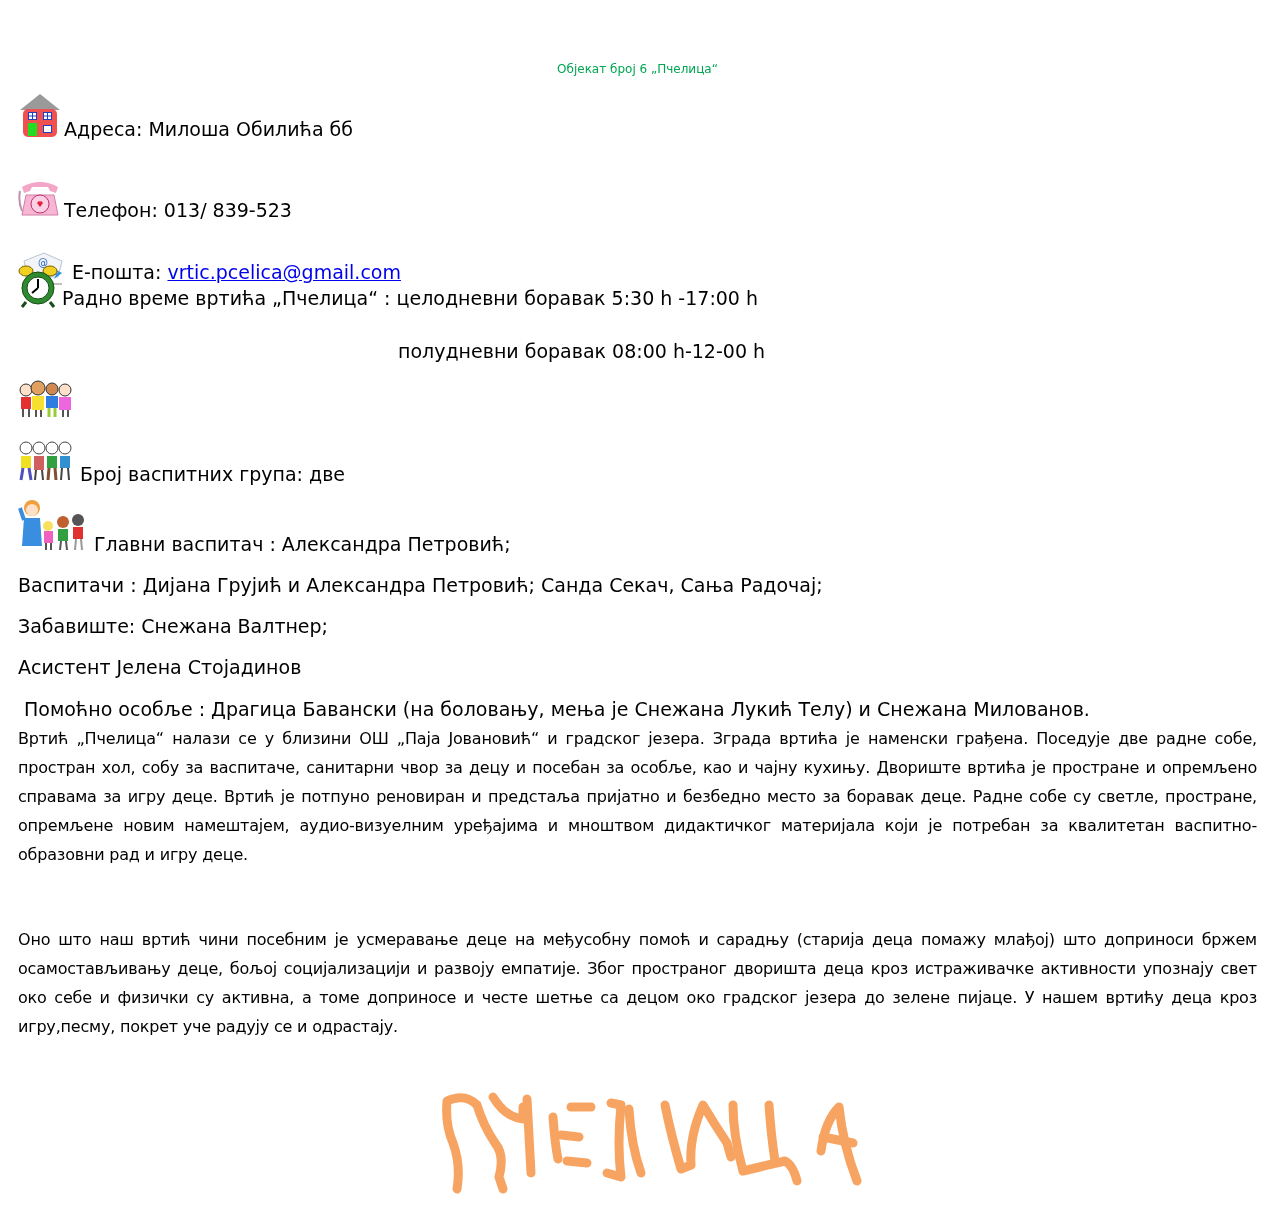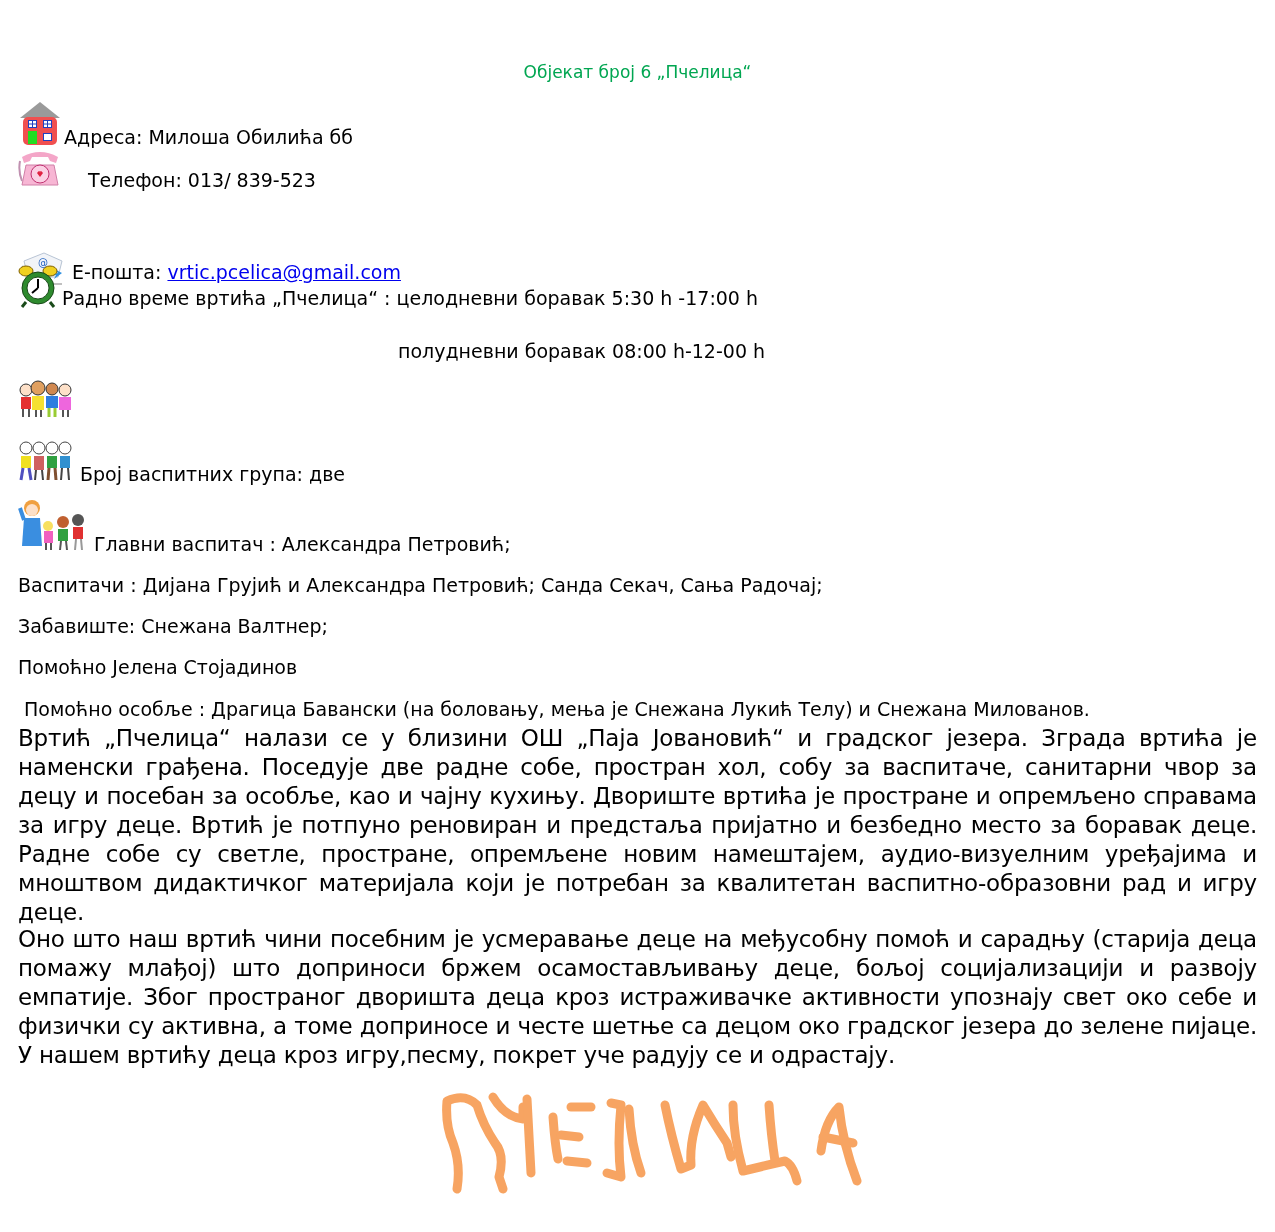--- a/index.html
+++ b/index.html
@@ -2,59 +2,59 @@
 <html><head>
   <meta charset="utf-8">
   <style>
     html, body { margin: 0; padding: 0; background: #ffffff; }
     body {
       width: 1275px; height: 1232px; position: relative; overflow: hidden;
       font-family: "DejaVu Sans", sans-serif; color: #000;
       font-size: 19px;
     }
     .abs { position: absolute; white-space: nowrap; }
-    .title { left: 0; width: 1275px; top: 62px; text-align: center; color: #00a651; font-size: 17px; }
+    .title { left: 0; width: 1275px; top: 62px; text-align: center; color: #00a651; font-size: 12px; }
     .row { left: 18px; display: flex; align-items: flex-end; }
     .row .txt { line-height: 22px; }
     .icon { display: inline-block; position: relative; }
     a.email { color: #0000ee; text-decoration: underline; }
     .para {
       position: absolute; left: 18px; width: 1239px;
       text-align: justify; text-align-last: left;
-      line-height: 29px; font-size: 23px; letter-spacing: -0.2px;
+      line-height: 29px; font-size: 16px; letter-spacing: -0.2px;
     }
     .doodle { position: absolute; left: 425px; top: 1085px; width: 440px; height: 115px; }
   </style>
 </head>
 <body>
 
 <div class="abs title">Објекат број 6 „Пчелица“</div>
 
-<div class="abs row" style="top:100px;">
+<div class="abs row" style="top:92px;">
   <span class="icon" style="width:44px;height:46px;">
     <svg width="44" height="46" viewBox="0 0 44 46">
       <polygon points="2,18 22,2 42,18" fill="#9a9a9a"></polygon>
       <rect x="5" y="17" width="34" height="28" rx="5" fill="#f05050"></rect>
       <rect x="10" y="20" width="9" height="8" fill="#2040c0"></rect>
         <rect x="11" y="21" width="7" height="6" fill="#fff"></rect>
       <line x1="14.5" y1="21" x2="14.5" y2="27" stroke="#2040c0"></line>
         <line x1="11" y1="24" x2="18" y2="24" stroke="#2040c0"></line>
       <rect x="25" y="20" width="9" height="8" fill="#2040c0"></rect>
         <rect x="26" y="21" width="7" height="6" fill="#fff"></rect>
       <line x1="29.5" y1="21" x2="29.5" y2="27" stroke="#2040c0"></line>
         <line x1="26" y1="24" x2="33" y2="24" stroke="#2040c0"></line>
       <rect x="10" y="31" width="9" height="13" fill="#22dd22"></rect>
       <rect x="25" y="33" width="9" height="8" fill="#2040c0"></rect>
         <rect x="26" y="34" width="7" height="6" fill="#fff"></rect>
     </svg>
   </span>
   <span class="txt" style="margin-left:2px;margin-bottom:-2px;">Адреса: Милоша Обилића бб</span>
 </div>
 
-<div class="abs row" style="top:149px;gap:24px;">
+<div class="abs row" style="top:179px;">
   <span class="icon" style="width:44px;height:40px;">
     <svg width="44" height="40" viewBox="0 0 44 40">
       <path d="M4,8 Q22,-2 40,8 L38,14 L32,12 L30,8 L14,8 L12,12 L6,14 Z" fill="#f4a6c8"></path>
       <path d="M8,16 L36,16 L40,36 L4,36 Z" fill="#f7b6d4" stroke="#d080a8"></path>
       <circle cx="22" cy="25" r="9" fill="#fbd0e4" stroke="#c03070"></circle>
       <path d="M19,24 q3,-4 3,0 q0,-4 3,0 l-3,4 z" fill="#e02040"></path>
       <path d="M2,12 q-2,10 2,20" stroke="#c090b0" fill="none" stroke-width="2"></path>
     </svg>
   </span>
   <span class="txt" style="margin-left:2px;margin-bottom:-2px;">Телефон: 013/ 839-523</span>
@@ -156,21 +156,21 @@
         <line x1="48" y1="43" x2="49" y2="52" stroke="#555" stroke-width="2"></line>
       <line x1="58" y1="41" x2="57" y2="52" stroke="#999" stroke-width="2"></line>
         <line x1="63" y1="41" x2="64" y2="52" stroke="#999" stroke-width="2"></line>
     </svg>
   </span>
   <span class="txt" style="margin-left:4px;margin-bottom:-3px;">Главни васпитач : Александра Петровић;</span>
 </div>
 
 <div class="abs" style="left:18px;top:574px;">Васпитачи : Дијана Грујић и Александра Петровић; Санда Секач, Сања Радочај;</div>
 <div class="abs" style="left:18px;top:615px;">Забавиште: Снежана Валтнер;</div>
-<div class="abs" style="left:18px;top:656px;">Помоћно Јелена Стојадинов</div>
+<div class="abs" style="left:18px;top:656px;">Асистент Јелена Стојадинов</div>
 <div class="abs" style="left:18px;top:698px;margin-left:6px;">Помоћно особље : Драгица Бавански (на боловању, мења је Снежана Лукић Телу) и Снежана Милованов.</div>
 
 <p class="para" style="top:724px;margin:0;">Вртић „Пчелица“ налази се у близини  ОШ „Паја Јовановић“ и градског језера. Зграда вртића је наменски грађена. Поседује две радне собе, простран хол, собу за васпитаче, санитарни чвор за децу и посебан за особље, као и чајну кухињу. Двориште вртића је простране и опремљено справама за игру деце. Вртић је потпуно реновиран и предстаља пријатно и безбедно место за боравак деце. Радне собе су светле, простране, опремљене новим намештајем, аудио-визуелним уређајима и мноштвом дидактичког материјала који је потребан за квалитетан васпитно-образовни рад и игру деце.</p>
 <p class="para" style="top:925px;margin:0;">Оно што наш вртић чини посебним је усмеравање деце на међусобну помоћ и сарадњу (старија деца помажу млађој) што доприноси бржем осамостављивању деце, бољој социјализацији и развоју емпатије. Због пространог дворишта деца кроз истраживачке активности упознају свет око себе и физички су активна, а томе доприносе и честе шетње са децом око градског језера до зелене пијаце. У нашем вртићу деца кроз игру,песму, покрет уче радују се и одрастају.</p>
 
 <div class="doodle">
   <svg width="440" height="115" viewBox="0 0 440 115" fill="none" stroke="#f7a05a" stroke-width="9" stroke-linecap="round" stroke-linejoin="round" opacity="0.95">
 
     <path d="M32,104 Q36,80 28,58 Q20,40 22,16 Q40,8 52,20 Q58,40 70,58 Q80,70 74,92 L78,104"></path>
 

